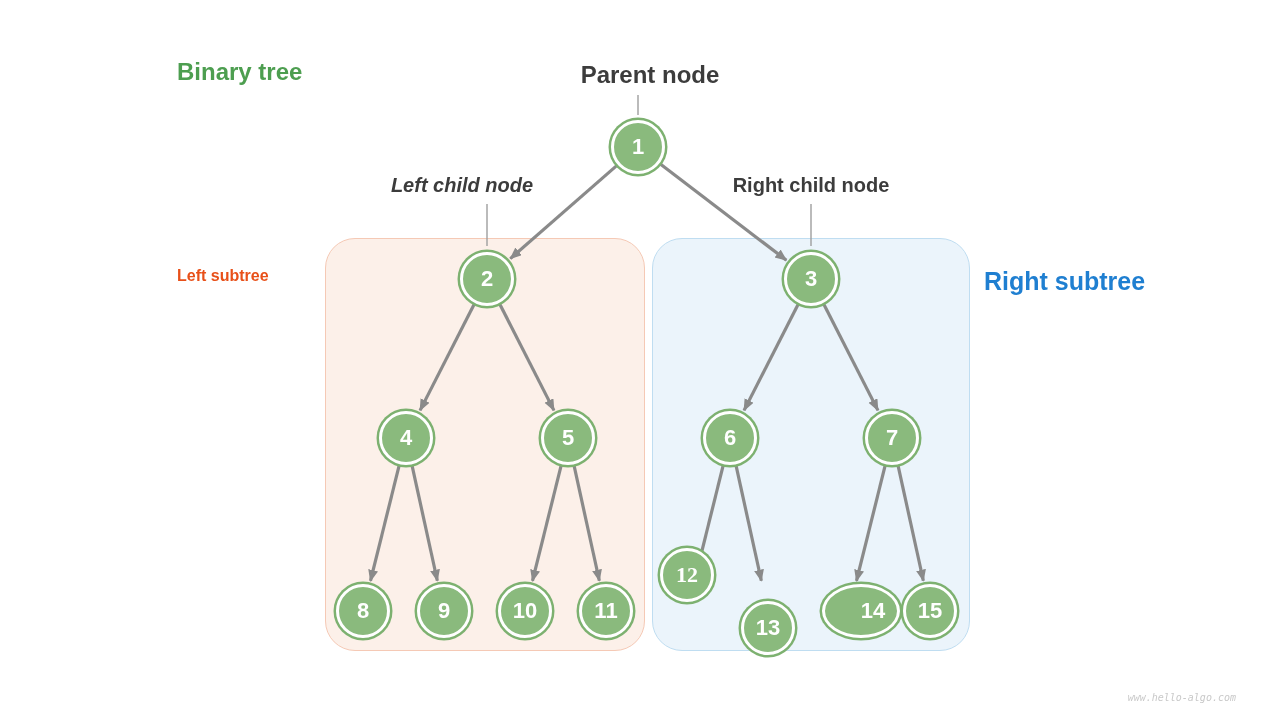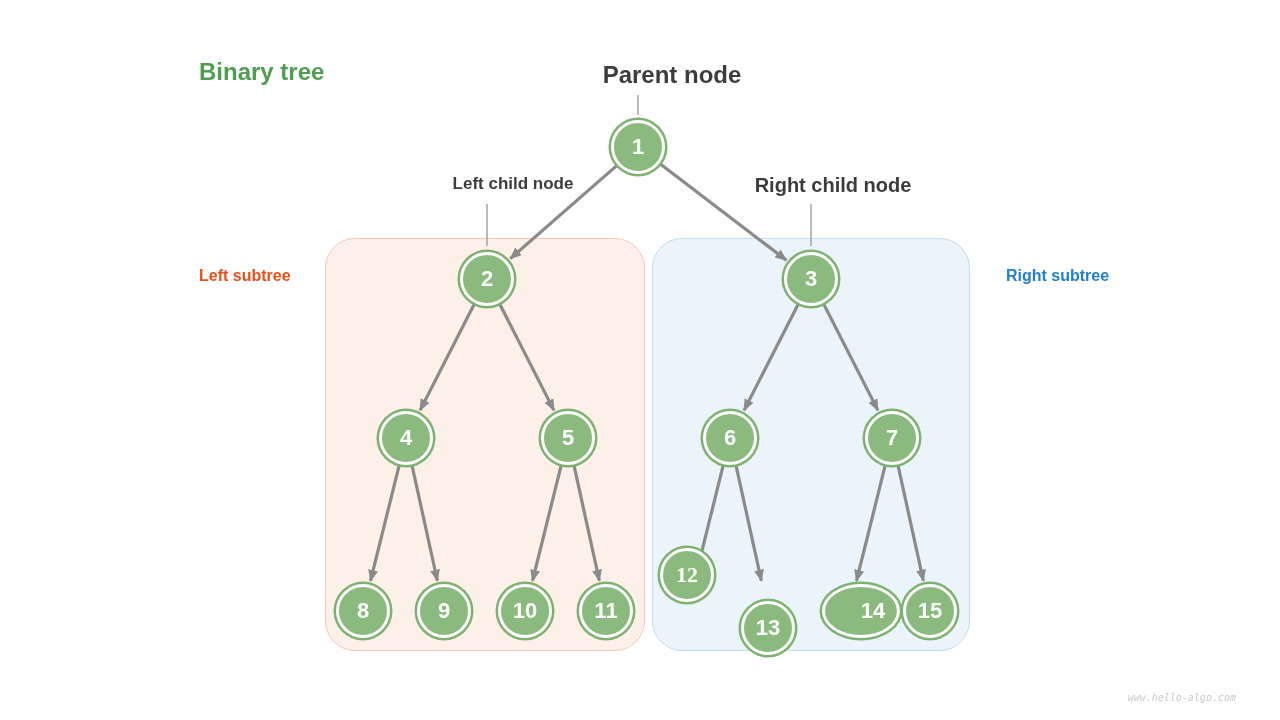--- a/index.html
+++ b/index.html
@@ -45,28 +45,27 @@
     font-weight: 700;
     line-height: 48px;
     text-align: center;
     box-sizing: content-box;
   }
   .lbl {
     position: absolute;
     z-index: 3;
     font-weight: 700;
     white-space: nowrap;
-    margin-left: 22px;
   }
   #title-label { left: 177px; top: 58px; font-size: 24px; color: var(--title-green); }
   #parent-label { left: 650px; top: 61px; transform: translateX(-50%); font-size: 24px; color: var(--text-dark); }
-  #left-child-label { left: 491px; top: 174px; transform: translateX(-50%); font-size: 17px; color: var(--text-dark); }
+  #left-child-label { left: 462px; top: 174px; transform: translateX(-50%); font-size: 20px; color: var(--text-dark); font-style: italic; }
   #right-child-label { left: 811px; top: 174px; transform: translateX(-50%); font-size: 20px; color: var(--text-dark); }
   #left-subtree-label { left: 177px; top: 267px; font-size: 16px; color: var(--left-label); }
-  #right-subtree-label { left: 984px; top: 267px; font-size: 16px; color: var(--right-label); }
+  #right-subtree-label { left: 984px; top: 267px; font-size: 25px; color: var(--right-label); }
   #watermark {
     position: absolute;
     right: 44px; bottom: 17px;
     z-index: 3;
     font-family: "DejaVu Sans Mono", monospace;
     font-size: 10px;
     color: var(--watermark);
     font-style: italic;
   }
 </style>

